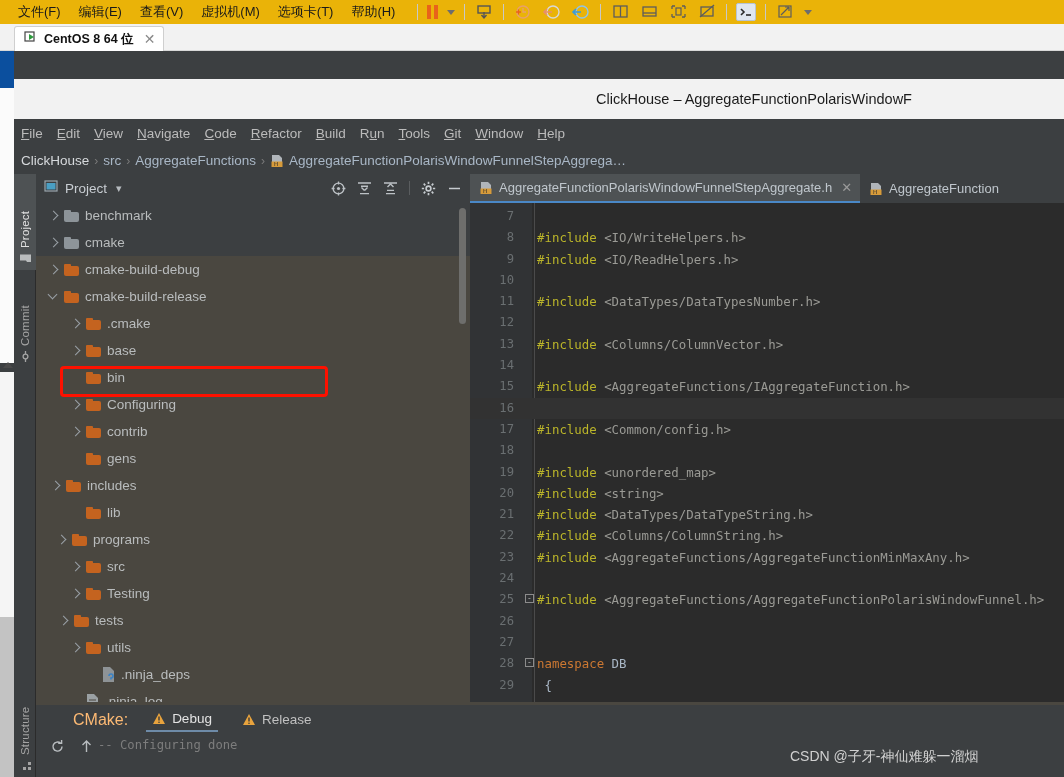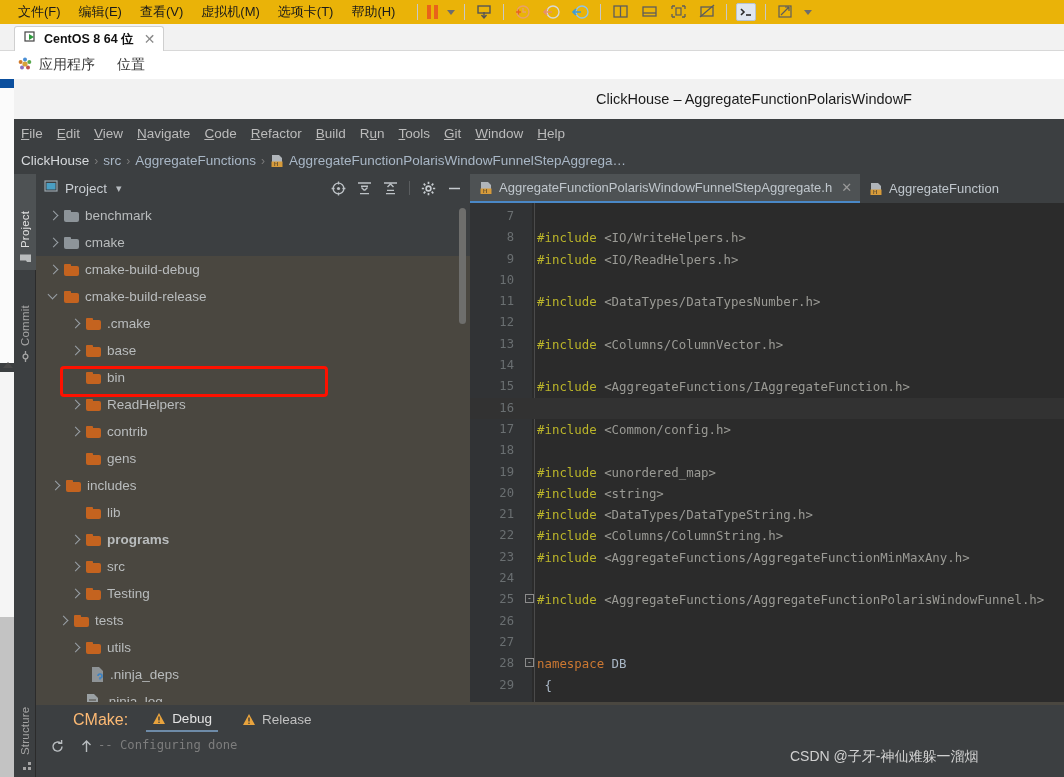--- a/index.html
+++ b/index.html
@@ -306,38 +306,20 @@
         <svg width="14" height="14" viewBox="0 0 14 14">
             <rect x="1" y="2" width="9" height="9" fill="none" stroke="#444" stroke-width="1.2"></rect>
             <path d="M5 4 l5 3 l-5 3 z" fill="#2e9b3e"></path>
           </svg>
       </span>
       <span class="vm-tab-label">CentOS 8 64 位</span>
       <span class="vm-tab-close">✕</span>
     </div>
   </div>
 
-  <div class="gnome-bar">
-    <span class="gnome-item">
-      <span>
-        <svg width="14" height="14" viewBox="0 0 14 14">
-            <circle cx="7" cy="7" r="2.6" fill="#d7a33a"></circle>
-            <circle cx="7" cy="2.4" r="2" fill="#4a8fd6"></circle>
-            <circle cx="11.3" cy="5" r="2" fill="#58a94e"></circle>
-            <circle cx="10" cy="10.6" r="2" fill="#c0504d"></circle>
-            <circle cx="4" cy="10.6" r="2" fill="#8a6fbf"></circle>
-            <circle cx="2.6" cy="5" r="2" fill="#d07a2a"></circle>
-          </svg>
-      </span>
-      <span>应用程序</span>
-    </span>
-    <span class="gnome-item">
-      <span>位置</span>
-    </span>
-  </div>
 
   <div class="ide">
 
     <div class="ide-titlebar">
       <span class="ide-title">ClickHouse – AggregateFunctionPolarisWindowF</span>
     </div>
 
     <div class="ide-menubar" id="ide-menubar">
         <span class="ide-menu-item"><u>F</u>ile</span>
         <span class="ide-menu-item"><u>E</u>dit</span>
@@ -474,21 +456,21 @@
             <span>base</span>
           </div>
           <div class="tree-row" style="padding-left: 34px;">
             <span class="arrow"></span>
             <span class="folder" style="--fc: #c4631f;"></span>
             <span>bin</span>
           </div>
           <div class="tree-row" style="padding-left: 34px;">
             <span class="arrow r"></span>
             <span class="folder" style="--fc: #c4631f;"></span>
-            <span>ReadHelpers</span>
+            <span>Configuring</span>
           </div>
           <div class="tree-row" style="padding-left: 34px;">
             <span class="arrow r"></span>
             <span class="folder" style="--fc: #c4631f;"></span>
             <span>contrib</span>
           </div>
           <div class="tree-row" style="padding-left: 34px;">
             <span class="arrow"></span>
             <span class="folder" style="--fc: #c4631f;"></span>
             <span>gens</span>
@@ -496,21 +478,21 @@
           <div class="tree-row" style="padding-left: 14px;">
             <span class="arrow r"></span>
             <span class="folder" style="--fc: #c4631f;"></span>
             <span>includes</span>
           </div>
           <div class="tree-row" style="padding-left: 34px;">
             <span class="arrow"></span>
             <span class="folder" style="--fc: #c4631f;"></span>
             <span>lib</span>
           </div>
-          <div class="tree-row" style="padding-left: 34px; font-weight: bold;">
+          <div class="tree-row" style="padding-left: 20px;">
             <span class="arrow r"></span>
             <span class="folder" style="--fc: #c4631f;"></span>
             <span>programs</span>
           </div>
           <div class="tree-row" style="padding-left: 34px;">
             <span class="arrow r"></span>
             <span class="folder" style="--fc: #c4631f;"></span>
             <span>src</span>
           </div>
           <div class="tree-row" style="padding-left: 34px;">
@@ -521,21 +503,21 @@
           <div class="tree-row" style="padding-left: 22px;">
             <span class="arrow r"></span>
             <span class="folder" style="--fc: #c4631f;"></span>
             <span>tests</span>
           </div>
           <div class="tree-row" style="padding-left: 34px;">
             <span class="arrow r"></span>
             <span class="folder" style="--fc: #c4631f;"></span>
             <span>utils</span>
           </div>
-          <div class="tree-row" style="padding-left: 39px; align-items: center;">
+          <div class="tree-row" style="padding-left: 50px; align-items: center;">
             <span class="arrow"></span>
             <span class="fileic"><svg width="13" height="15" viewBox="0 0 13 15">
                 <path d="M1 0 h7 l4 4 v11 h-11 z" fill="#8e9396"></path>
                 <path d="M7 9 a2 2 0 1 1 2 2 v1.5" fill="none" stroke="#3b82c4" stroke-width="1.6"></path>
               </svg></span>
             <span>.ninja_deps</span>
           </div>
           <div class="tree-row" style="padding-left: 34px;">
             <span class="arrow"></span>
             <span class="fileic"><svg width="13" height="15" viewBox="0 0 13 15">

